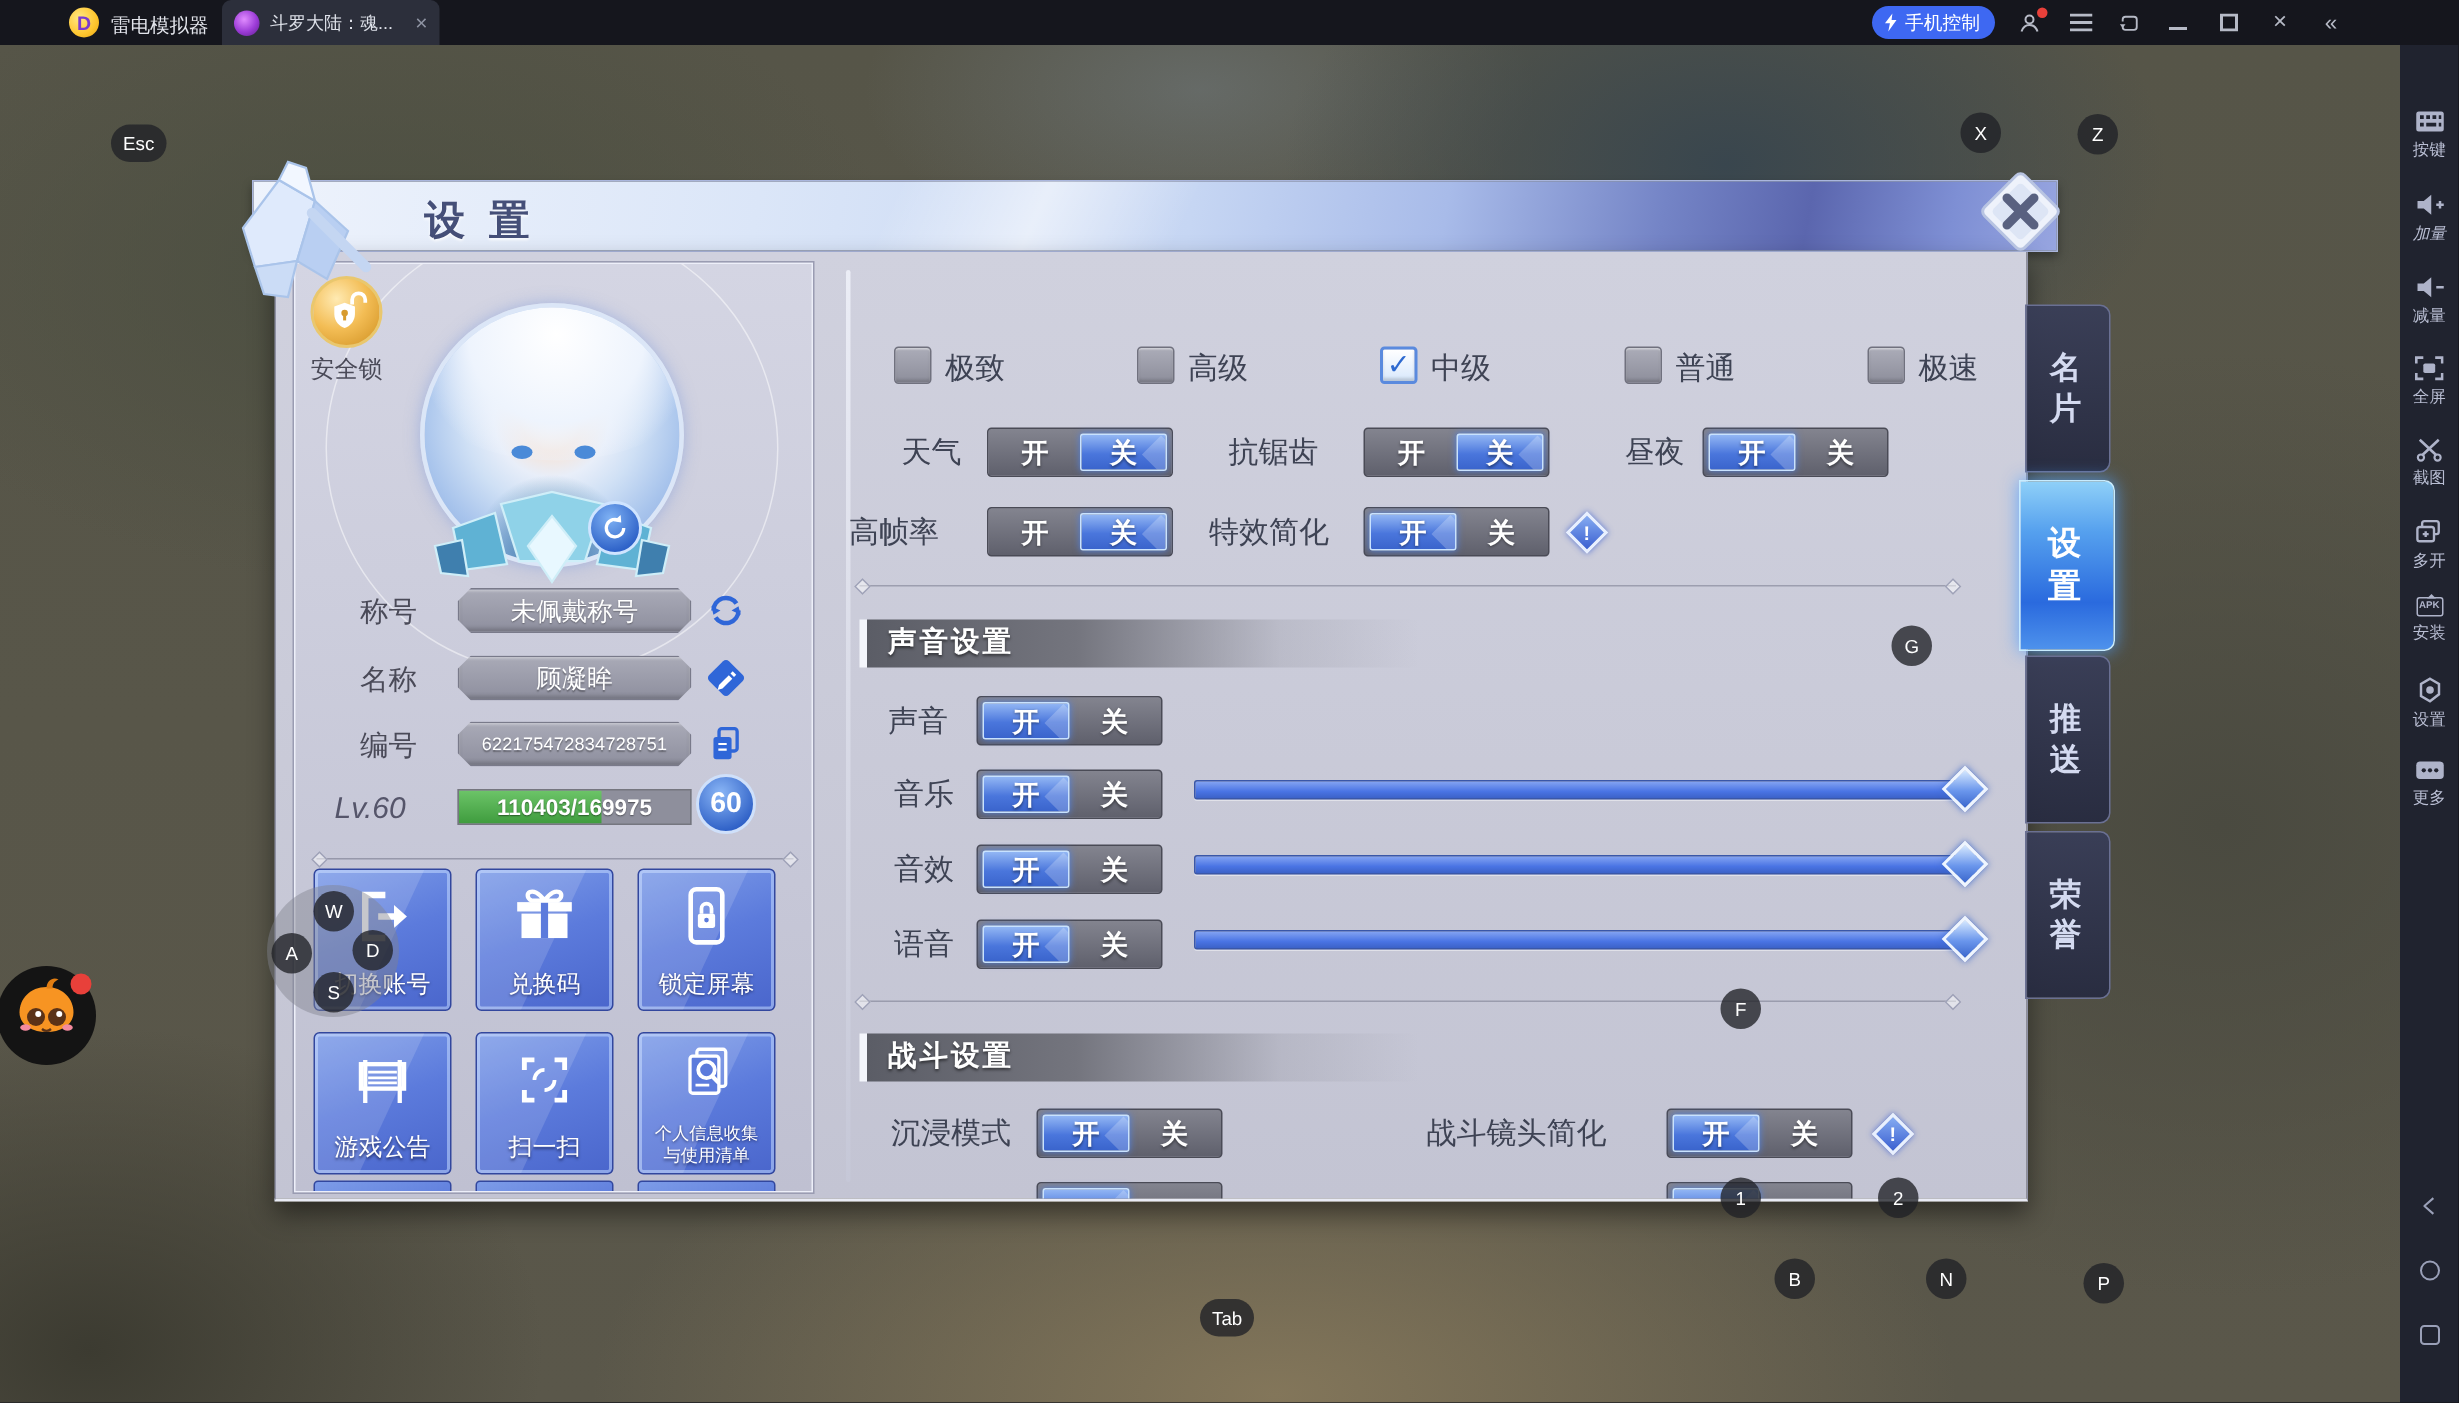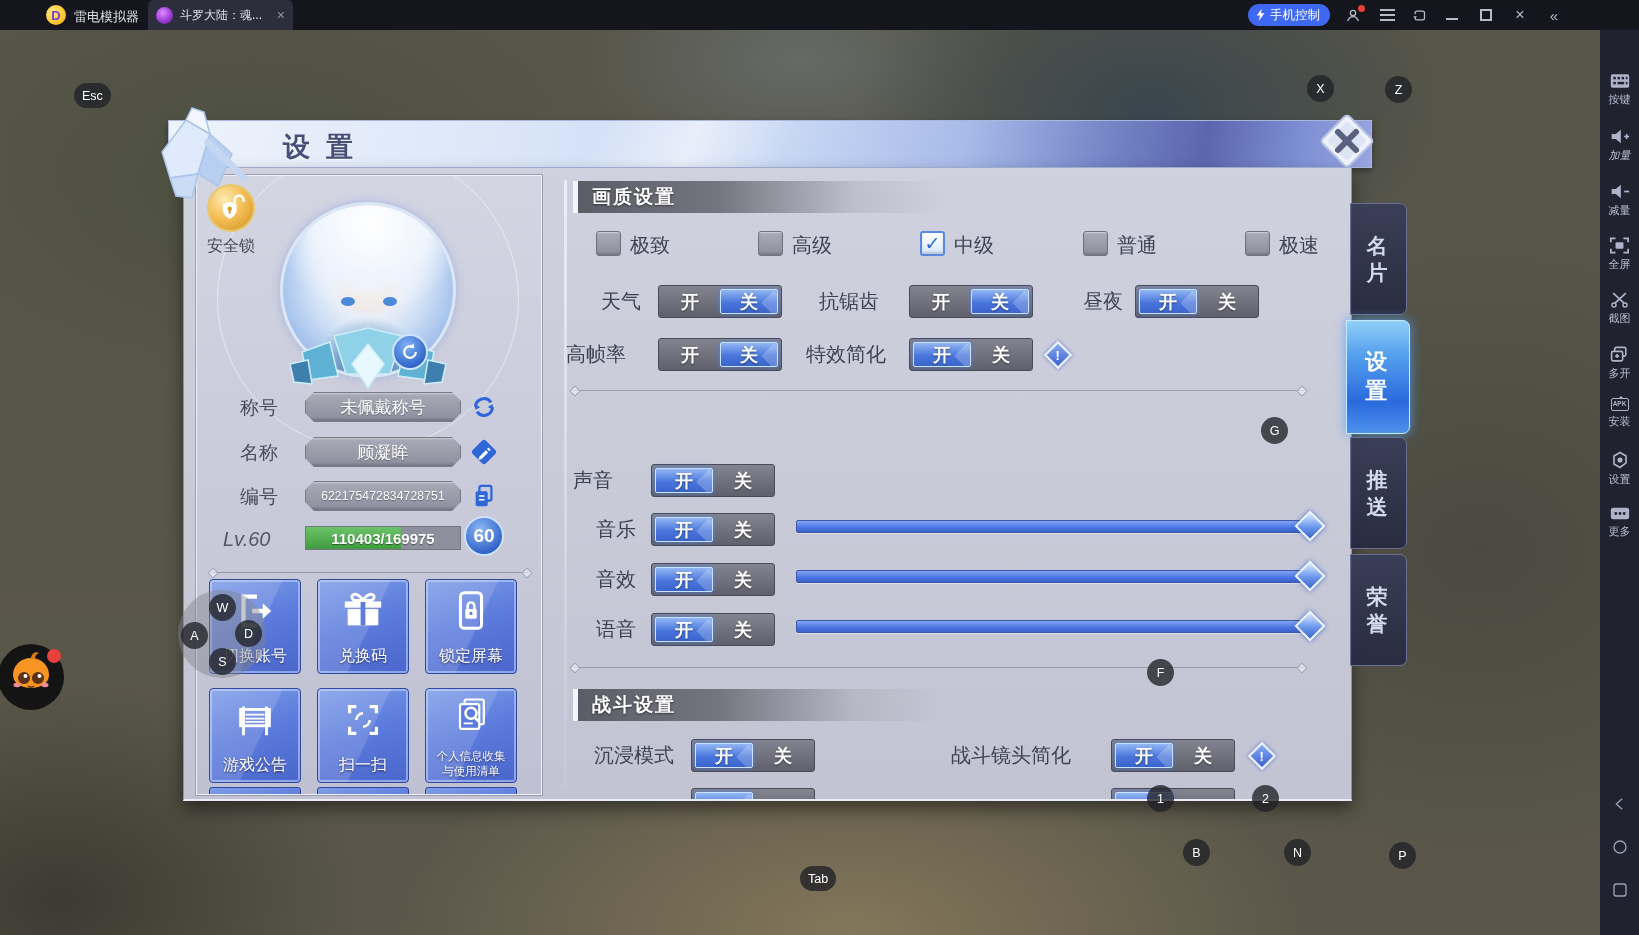--- a/index.html
+++ b/index.html
@@ -480,21 +480,20 @@
           </div>
         </div>
 
         <div class="sliver" style="left:12px; top:611px; width:92px;"></div>
         <div class="sliver" style="left:120px; top:611px; width:92px;"></div>
         <div class="sliver" style="left:228px; top:611px; width:92px;"></div>
       </div>
 
       <div class="vline"></div>
 
-      <div class="hdr" style="left:389px; top:13px;">画质设置</div>
 
       <div class="cbx" style="left:412px; top:63px;"></div>
       <div class="rlab" style="left:446px; top:64px;">极致</div>
       <div class="cbx" style="left:574px; top:63px;"></div>
       <div class="rlab" style="left:608px; top:64px;">高级</div>
       <div class="cbx checked" style="left:736px; top:63px;">
           <span>✓</span>
         </div>
       <div class="rlab" style="left:770px; top:64px;">中级</div>
       <div class="cbx" style="left:899px; top:63px;"></div>
@@ -529,22 +528,23 @@
         <span class="seg">关</span>
       </div>
       <div class="warn" style="left:860px; top:173px;">
         <div class="dia">
             <span class="ex">!</span>
           </div>
       </div>
 
       <div class="rdiv" style="left:389px; top:222px;"></div>
 
-
-      <div class="rlab" style="left:389px; top:299px;font-family:Liberation Mono, monospace;">声音</div>
+      <div class="hdr" style="left:389px; top:245px;">声音设置</div>
+
+      <div class="rlab" style="left:408px; top:299px;font-family:Liberation Mono, monospace;">声音</div>
       <div class="tg" style="left:467px; top:296px;">
         <span class="seg active">开</span>
         <span class="seg">关</span>
       </div>
 
       <div class="rlab" style="left:412px; top:348px;">音乐</div>
       <div class="tg" style="left:467px; top:345px;">
         <span class="seg active">开</span>
         <span class="seg">关</span>
       </div>

